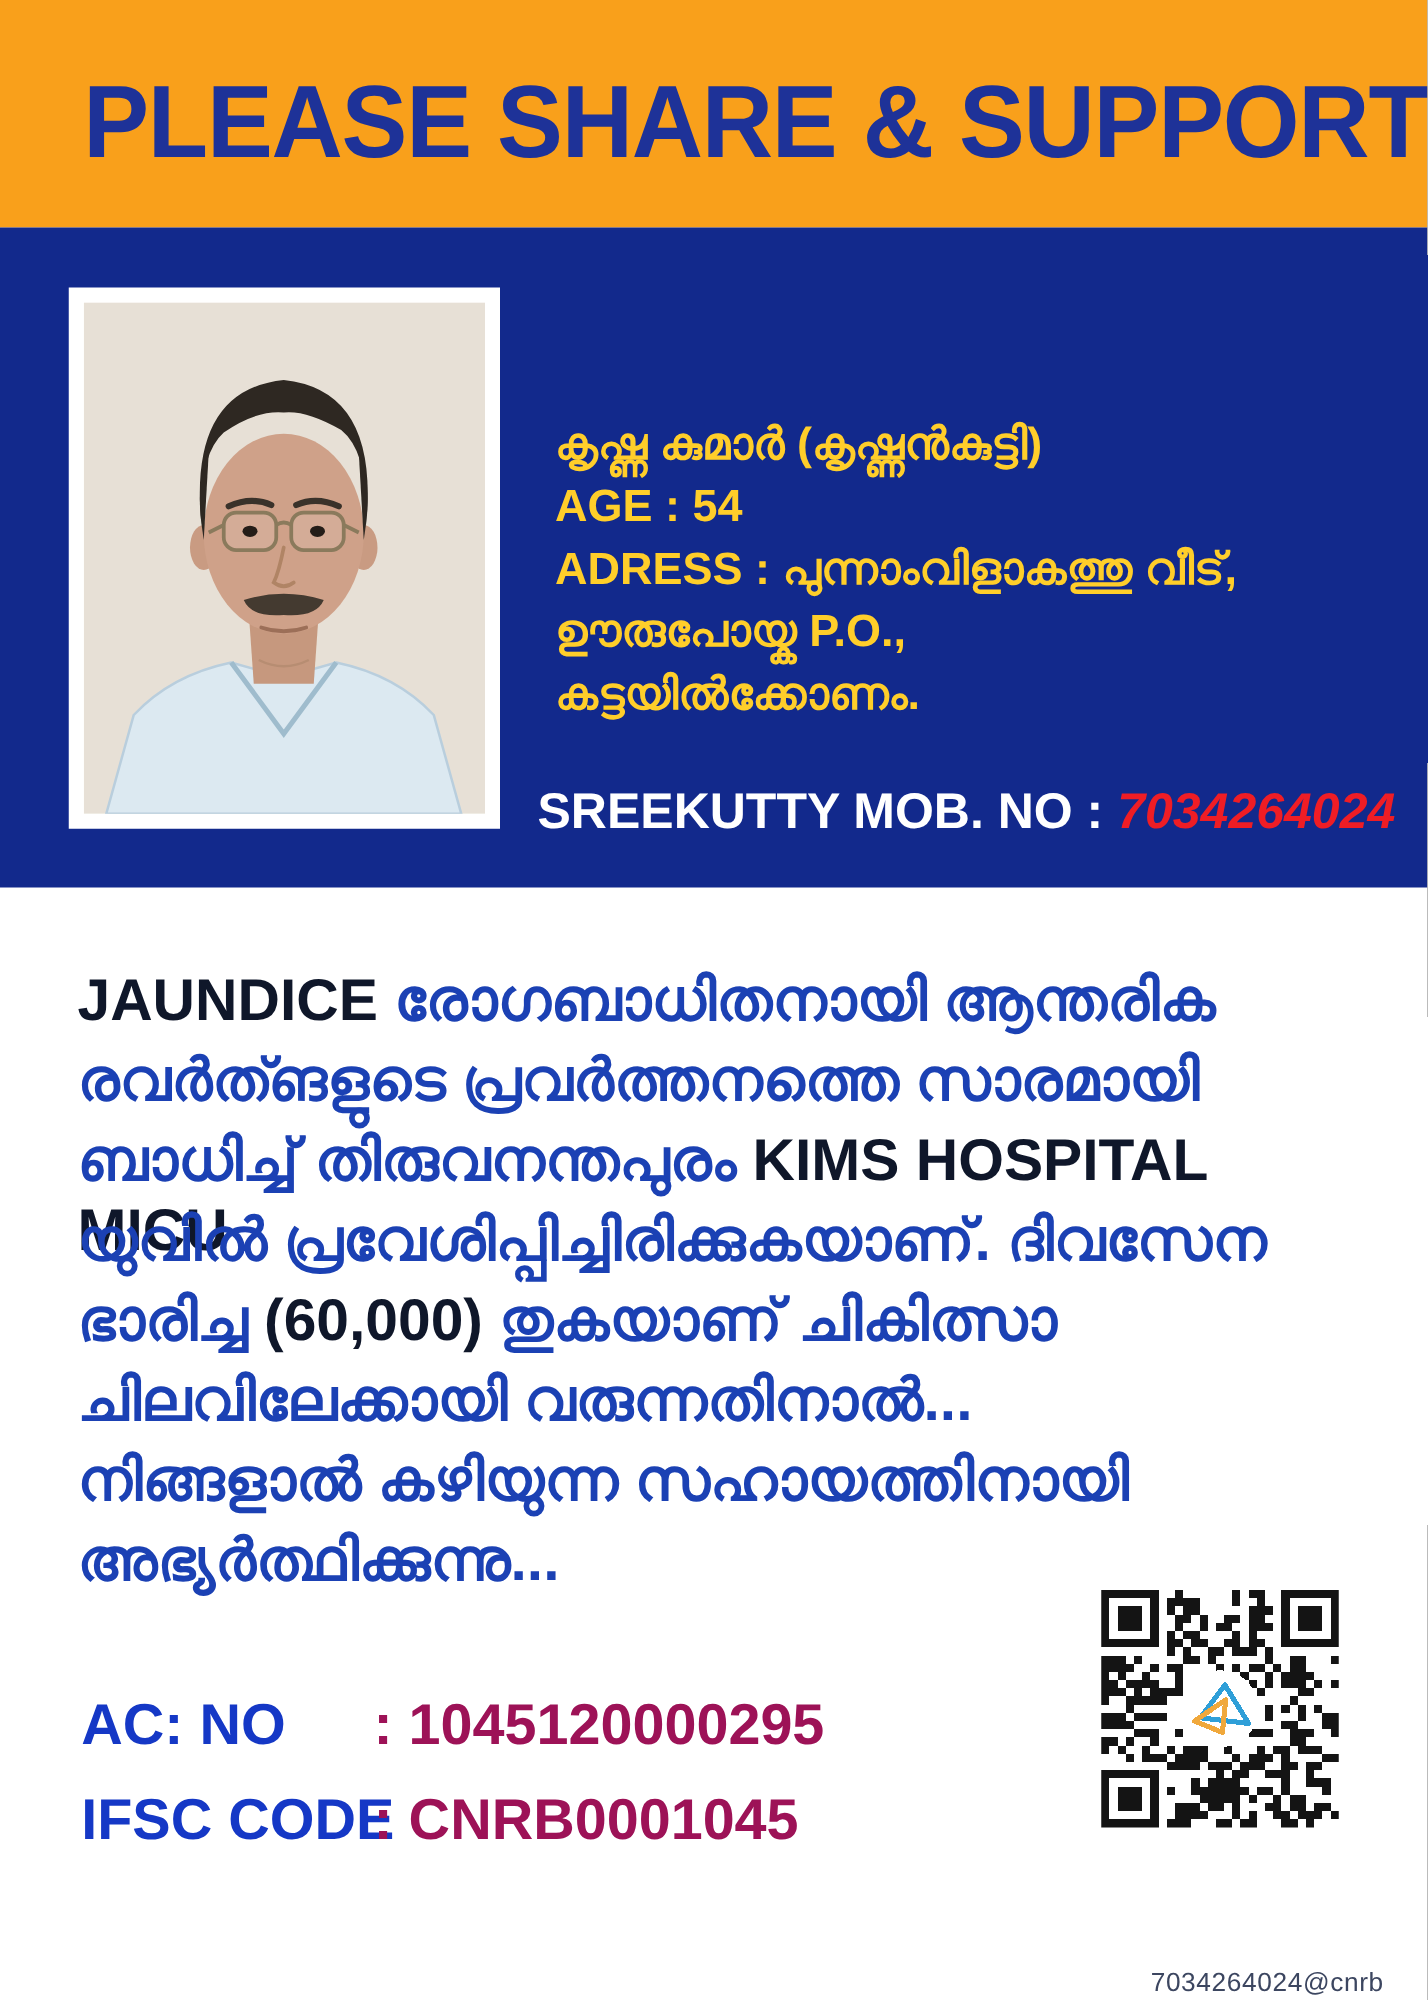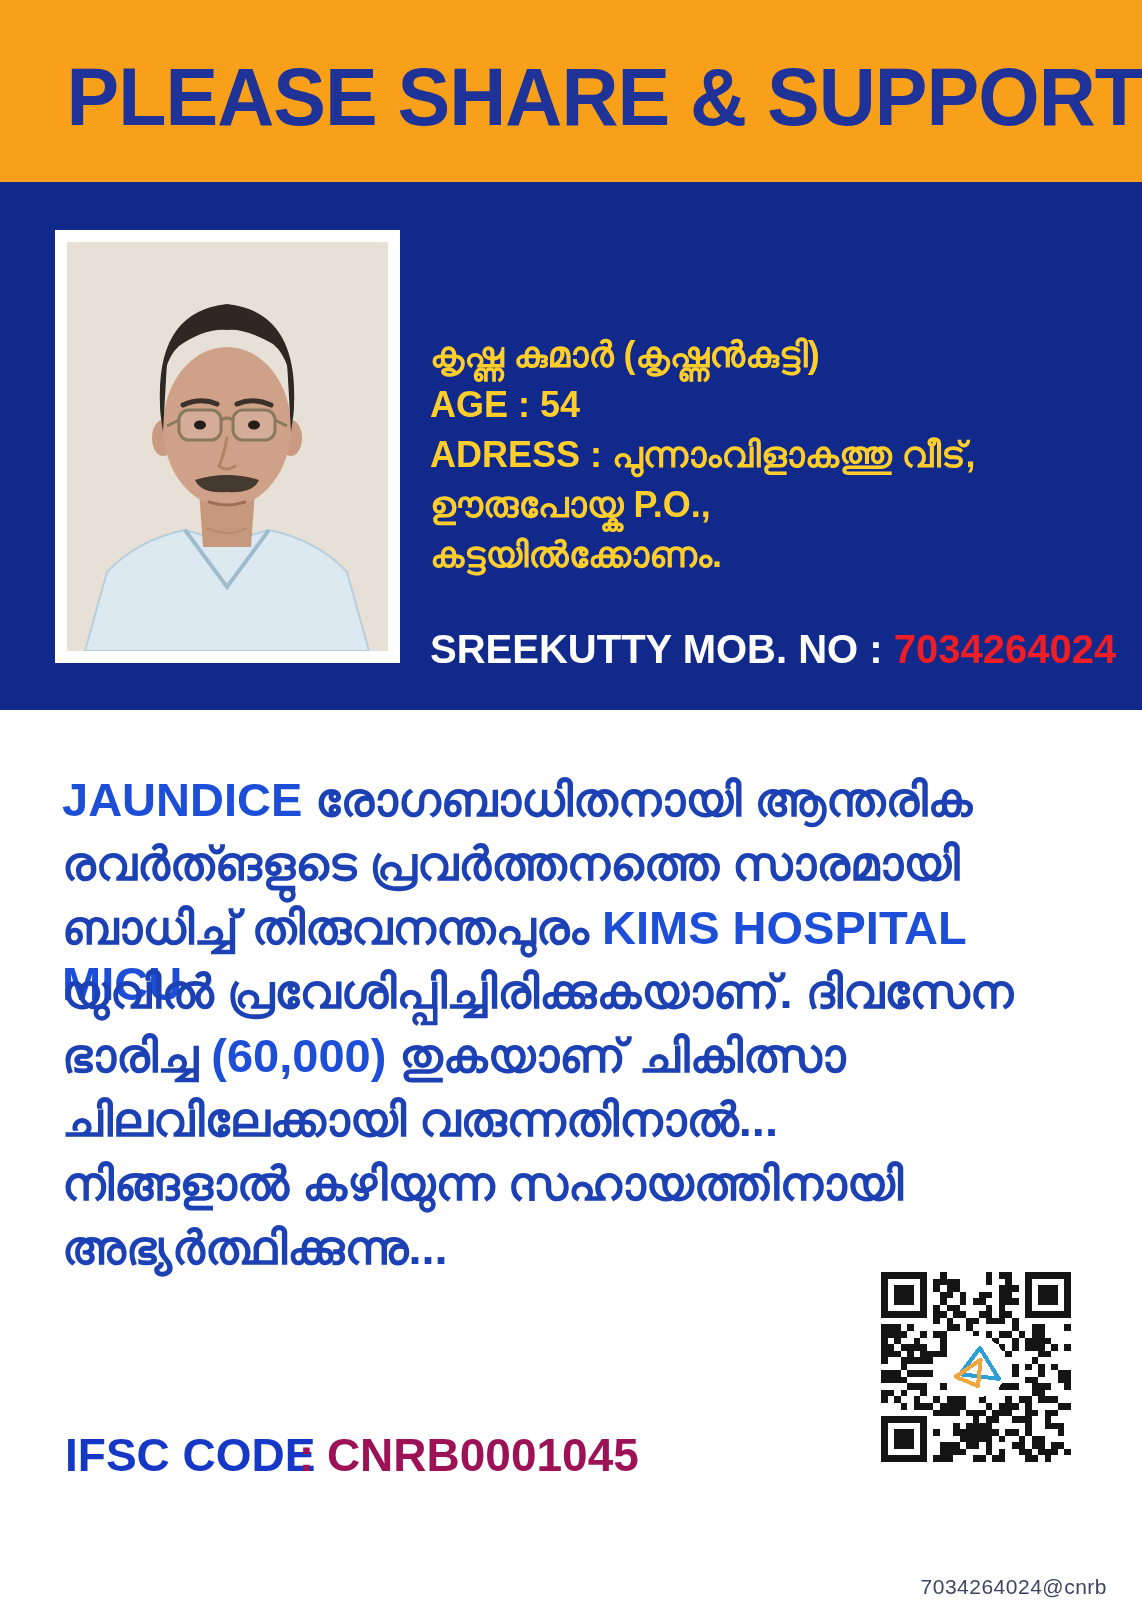--- a/index.html
+++ b/index.html
@@ -27,39 +27,39 @@
   .navy{
     position:absolute;left:0;top:182px;width:1142px;height:528px;
     background:#12298c;
   }
   .photo-frame{
     position:absolute;left:55px;top:48px;width:345px;height:433px;
     background:#ffffff;box-sizing:border-box;padding:12px;
   }
   .photo-frame svg{display:block;width:100%;height:100%;}
   .info{
-    position:absolute;left:430px;top:148px;width:680px;
+    position:absolute;left:444px;top:148px;width:680px;
   }
   .info .yline{
     color:#ffce2a;font-weight:700;font-size:36px;line-height:50px;
     white-space:nowrap;
   }
   .contact{
     position:absolute;left:430px;top:445px;width:690px;
     font-size:40px;font-weight:700;white-space:nowrap;
   }
   .contact .wh{color:#ffffff;}
-  .contact .rd{color:#ef1d25;}
+  .contact .rd{color:#ef1d25;font-style:italic;}
   
   .bodytext{
     position:absolute;left:62px;top:772px;width:1020px;
     color:#1b41b4;font-weight:700;font-size:47px;
   }
   .bodytext .line{display:block;height:64px;white-space:pre-wrap;}
-  .red{color:#1d4ed8;}
+  .red{color:#0f172a;}
   
   .bank-row{
     position:absolute;left:65px;width:700px;height:52px;
     font-size:46px;font-weight:700;white-space:nowrap;
   }
   .bank-row .lbl{color:#1538c6;display:inline-block;width:221px;}
   .bank-row .sep{color:#9d1257;}
   .bank-row .val{color:#9d1257;}
   .bank-ac{top:1352px;}
   .bank-ifsc{top:1428px;}
@@ -151,20 +151,25 @@
     <span class="line"><span class="red">JAUNDICE</span><span> രോഗബാധിതനായി ആന്തരിക</span></span>
     <span class="line">രവർത്ങളുടെ പ്രവർത്തനത്തെ സാരമായി</span>
     <span class="line"><span>ബാധിച്ച് തിരുവനന്തപുരം </span><span class="red">KIMS HOSPITAL  MICU</span></span>
     <span class="line">യുവിൽ പ്രവേശിപ്പിച്ചിരിക്കുകയാണ്. ദിവസേന</span>
     <span class="line"><span>ഭാരിച്ച </span><span class="red">(60,000)</span><span> തുകയാണ് ചികിത്സാ</span></span>
     <span class="line">ചിലവിലേക്കായി വരുന്നതിനാൽ...</span>
     <span class="line">നിങ്ങളാൽ കഴിയുന്ന സഹായത്തിനായി</span>
     <span class="line">അഭ്യർത്ഥിക്കുന്നു...</span>
   </div>
 
+  <div class="bank-row bank-ac">
+    <span class="lbl">AC: NO</span>
+    <span class="sep">: </span>
+    <span class="val">1045120000295</span>
+  </div>
   <div class="bank-row bank-ifsc">
     <span class="lbl">IFSC CODE</span>
     <span class="sep">: </span>
     <span class="val">CNRB0001045</span>
   </div>
 
   <div class="qr-box">
     <svg id="qr-svg" viewBox="0 0 29 29" aria-hidden="true">
         <rect x="0" y="0" width="29" height="29" fill="#ffffff"></rect>
         <g fill="#141414">

